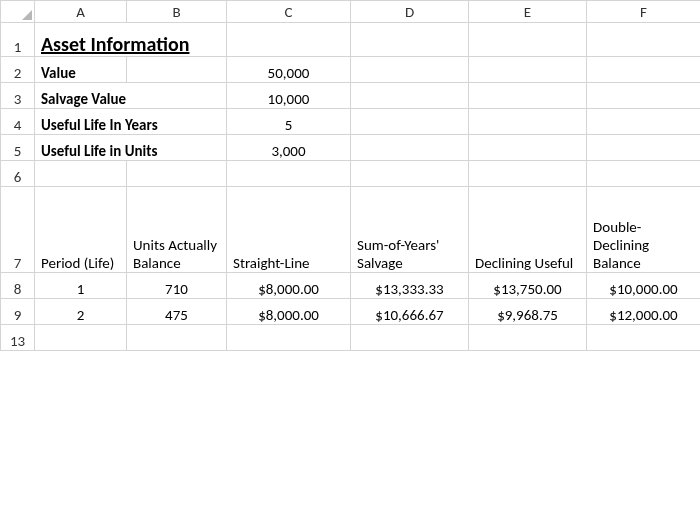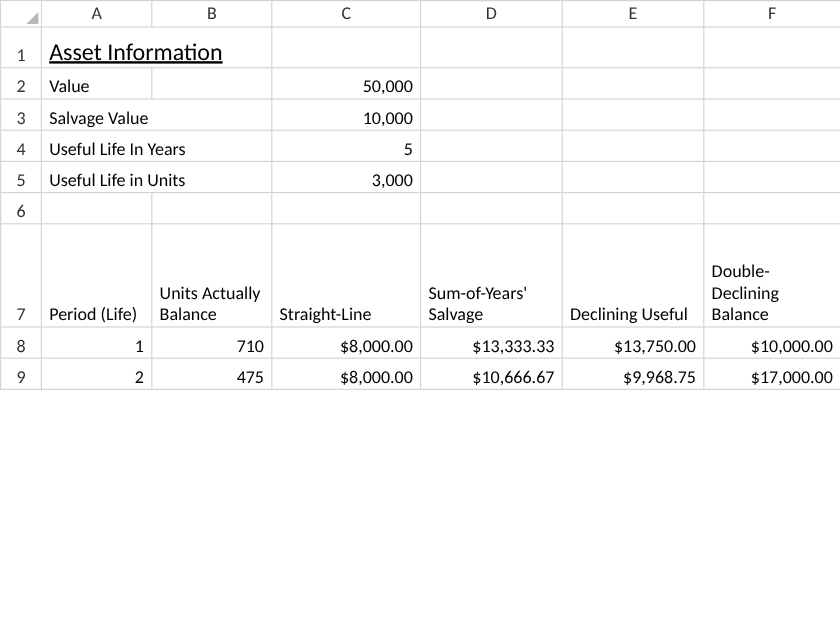--- a/index.html
+++ b/index.html
@@ -39,22 +39,22 @@
     text-align: center;
     color: #333;
     width: 34px;
   }
   .colA { width: 92px; }
   .colB { width: 100px; }
   .colC { width: 124px; }
   .colD { width: 118px; }
   .colE { width: 118px; }
   .colF { width: 114px; }
-  .right { text-align: right; }
-  .bold { font-weight: normal; margin-left: 24px; }
+  .right { text-align: center; }
+  .bold { font-weight: bold; margin-left: 24px; }
   .underline { text-decoration: underline; }
   .big { font-size: 20px; }
   .wrap { white-space: normal; vertical-align: bottom; line-height: 1.2; }
   tr.header-row td { height: 86px; }
   tr.r1 td { height: 34px; }
   .corner {
     position: relative;
   }
   .corner::after {
     content: "";
@@ -166,18 +166,27 @@
     <td class="right">$13,750.00</td>
     <td class="right">$10,000.00</td>
   </tr>
   <tr>
     <td class="rowhdr">9</td>
     <td class="right">2</td>
     <td class="right">475</td>
     <td class="right">$8,000.00</td>
     <td class="right">$10,666.67</td>
     <td class="right">$9,968.75</td>
-    <td class="right">$17,000.00</td>
+    <td class="right">$12,000.00</td>
   </tr>
 
+  <tr>
+    <td class="rowhdr">13</td>
+    <td></td>
+    <td></td>
+    <td></td>
+    <td></td>
+    <td></td>
+    <td></td>
+  </tr>
 
 </tbody>
   </table>
 
 </body></html>

